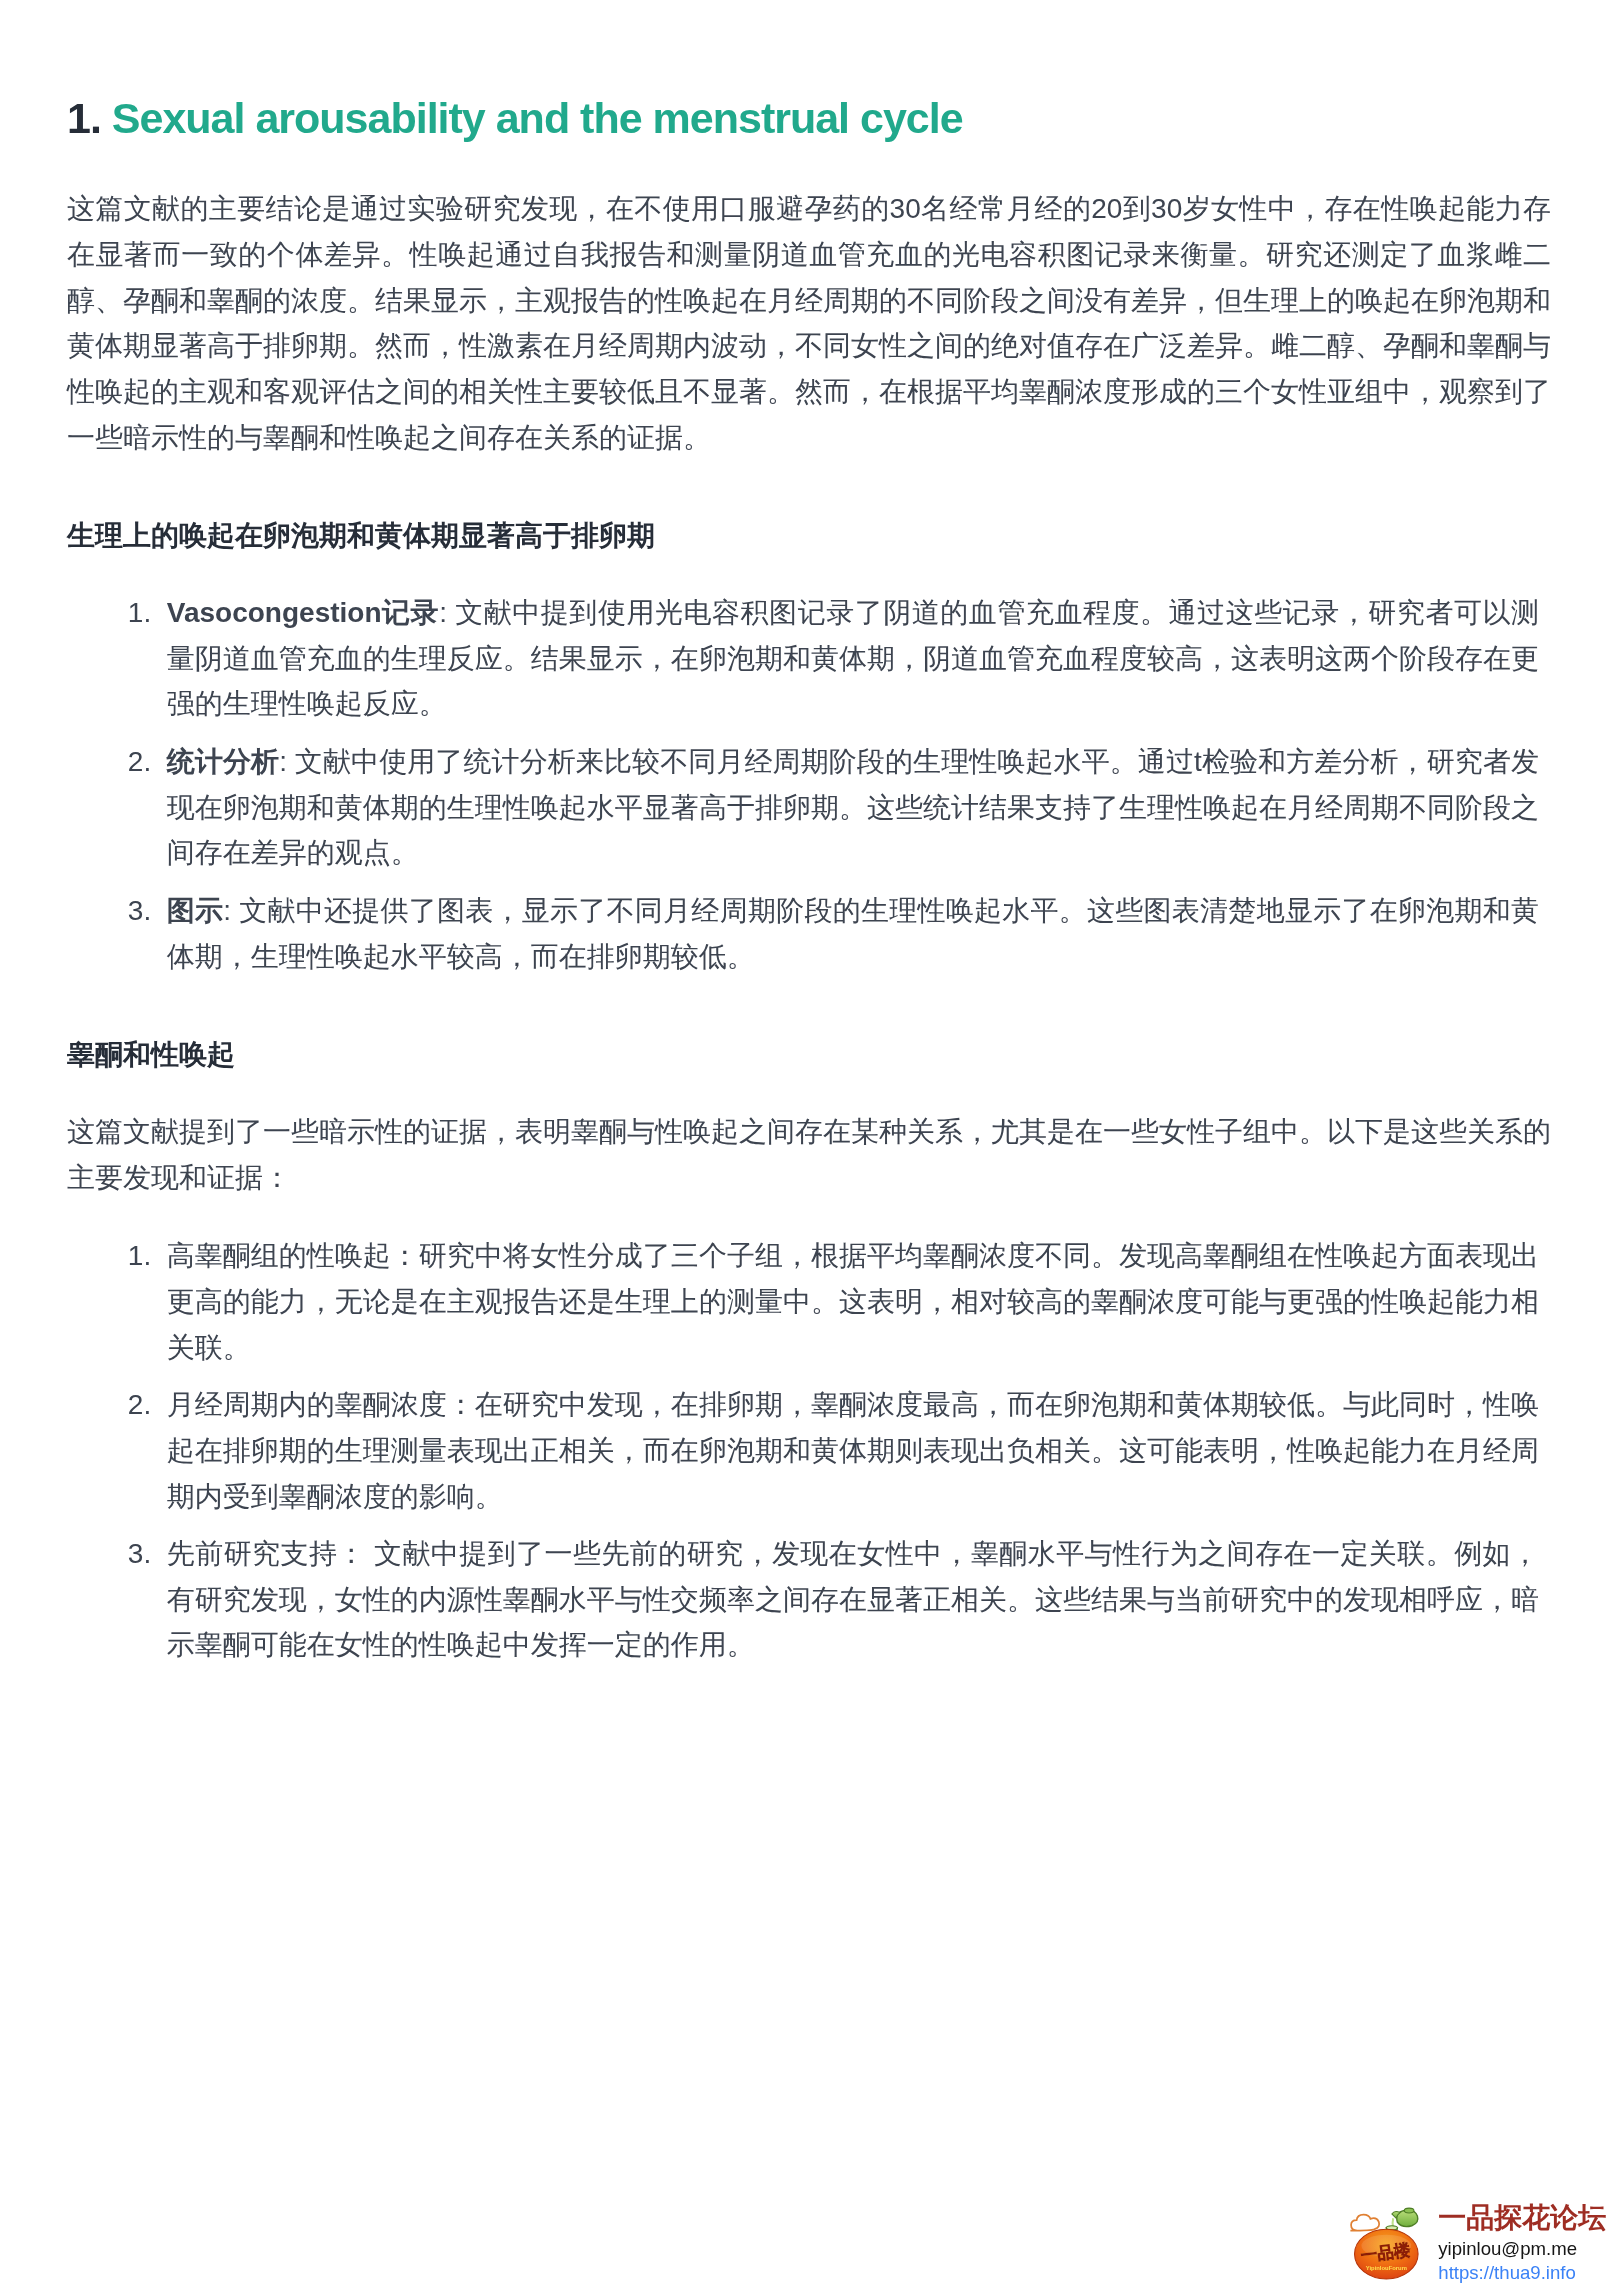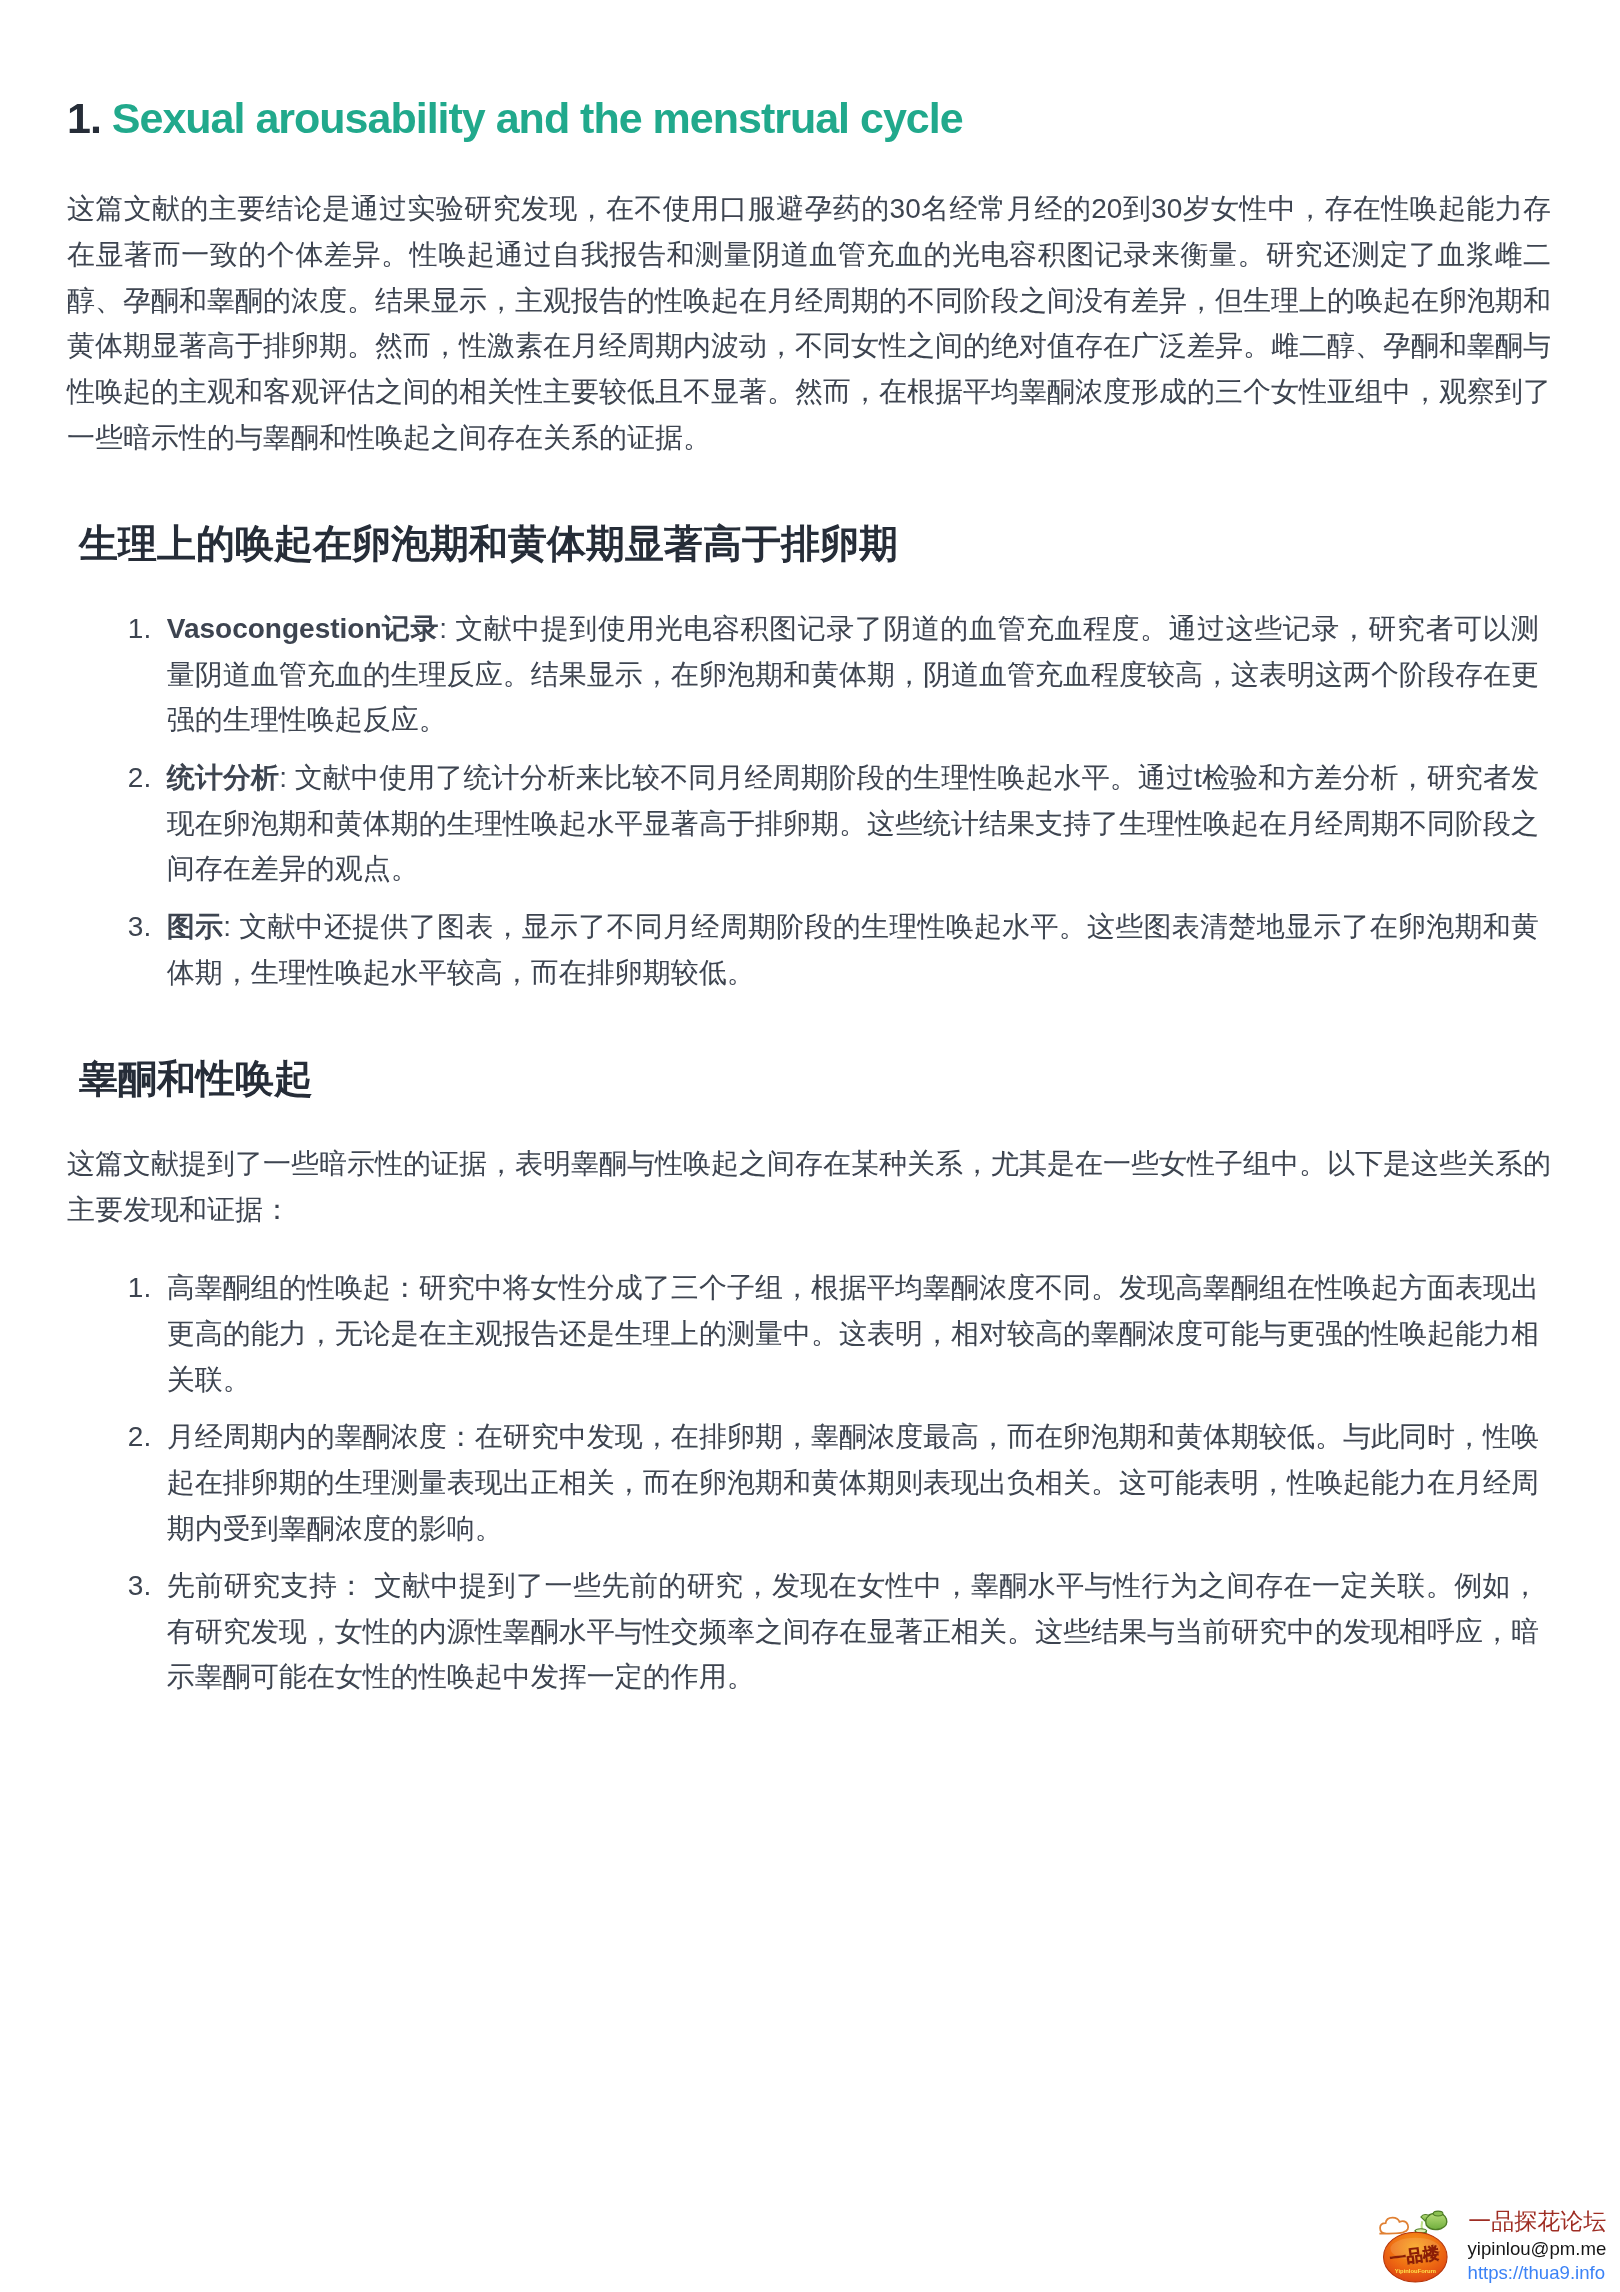--- a/index.html
+++ b/index.html
@@ -15,37 +15,37 @@
   h1.page-title{
     font-size:43px;line-height:1.15;margin:0 0 43px 0;
     font-weight:700;letter-spacing:-1px;color:#262d38;
   }
   h1.page-title .accent{color:#21a98c;}
   p.body-text{
     font-size:28px;line-height:1.63;margin:27.4px 0;
     text-align:justify;
   }
   h2.section-heading{
-    font-size:39px;color:#262d38;font-weight:700;
-    margin:57px 0 35px 12px;letter-spacing:0;
+    font-size:28px;color:#262d38;font-weight:700;
+    margin:57px 0 35px 0;letter-spacing:0;
   }
   ol.evidence-list{
     margin:33px 0;padding-left:80px;
     font-size:28px;line-height:1.63;color:#3d4450;
   }
   ol.evidence-list li{
     text-align:justify;padding-left:7.8px;margin:12px;
   }
   ol.evidence-list li strong{font-weight:700;}
   .watermark{
     position:absolute;right:13.7px;bottom:7.8px;
     display:flex;align-items:center;gap:13.7px;
   }
   .wm-text{display:flex;flex-direction:column;line-height:1.3;}
-  .wm-name{color:#9e2d23;font-weight:400;font-size:23px;text-align:right;}
+  .wm-name{color:#9e2d23;font-weight:700;font-size:28px;}
   .wm-email{font-size:18.6px;color:#161616;}
   .wm-url{font-size:18.6px;color:#3b82f6;}
 </style>
 </head>
 <body>
 
 <div class="content">
 
   <h1 class="page-title"><span>1.</span>
     <span class="accent">Sexual arousability and the menstrual cycle</span>

